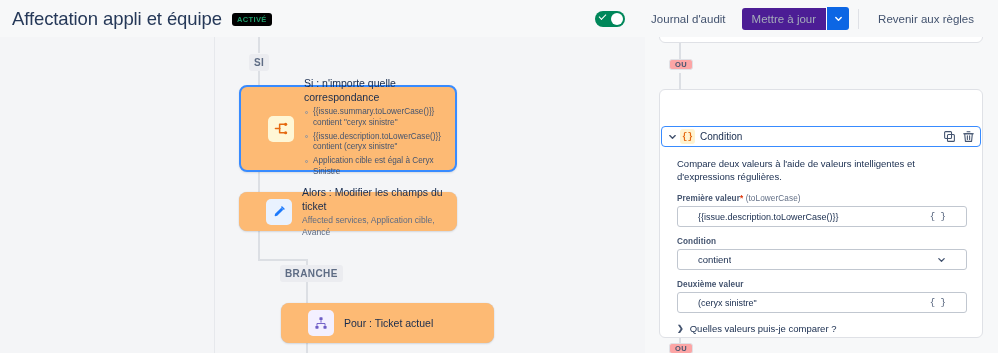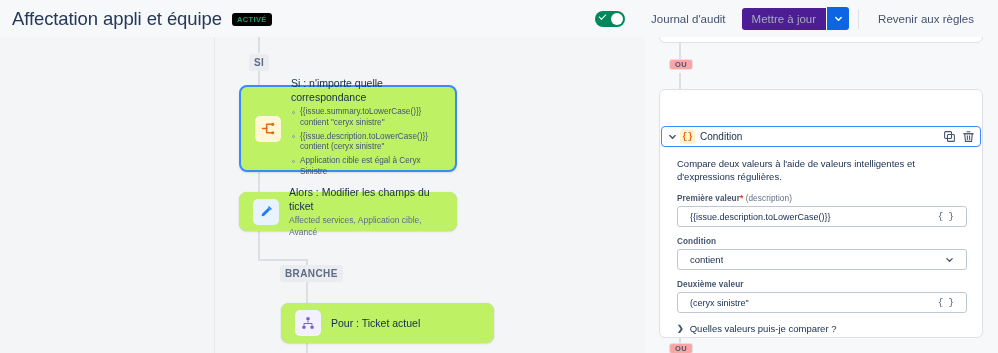--- a/index.html
+++ b/index.html
@@ -152,28 +152,29 @@
     font-weight: 700;
     letter-spacing: 0.4px;
     padding: 3px 5px;
     border-radius: 3px;
     text-transform: uppercase;
     z-index: 3;
   }
 
   .node {
     position: absolute;
-    background: #bef264;
+    background: #fdba74;
     border-radius: 8px;
     box-shadow: 0 1px 2px rgba(9,30,66,0.12), 0 0 1px rgba(9,30,66,0.2);
     display: flex;
     align-items: center;
     box-sizing: border-box;
     cursor: pointer;
     z-index: 2;
+    padding-left: 13px;
   }
   .node.selected {
     border: 2px solid #388bff;
     box-shadow: 0 1px 2px rgba(9,30,66,0.12);
   }
   .node-icon {
     width: 26px; height: 26px;
     border-radius: 5px;
     flex: none;
     display: flex;
@@ -326,21 +327,21 @@
   .opt { font-weight: 400; color: #626f86; }
   .field {
     position: relative;
     height: 21px;
     border: 1px solid #c1c7d0;
     border-radius: 3px;
     background: #fff;
     display: flex;
     align-items: center;
     box-sizing: border-box;
-    padding: 0 12px;
+    padding: 0 20px;
     margin-bottom: 10px;
     cursor: text;
   }
   .field-value {
     font-size: 9px;
     color: #172b4d;
     white-space: nowrap;
     overflow: hidden;
   }
   .field-brace {
@@ -484,21 +485,21 @@
         <path d="M2 4.5 H14 M6.2 2.2 H9.8 M6.6 7 V11.6 M9.4 7 V11.6" stroke="#42526e" stroke-width="1.3" stroke-linecap="round"></path>
       </svg>
     </span>
   </div>
 
   <div class="panel-body">
     <div class="panel-desc">Compare deux valeurs à l'aide de valeurs intelligentes et d'expressions régulières.</div>
 
     <div class="field-label">
       <span>Première valeur</span><span class="req">*</span>
-      <span class="opt">(description)</span>
+      <span class="opt">(toLowerCase)</span>
     </div>
     <div class="field">
       <span class="field-value">{{issue.description.toLowerCase()}}</span>
       <span class="field-brace">{ }</span>
     </div>
 
     <div class="field-label">Condition</div>
     <div class="field select">
       <span class="field-value">contient</span>
       <span class="select-caret">

